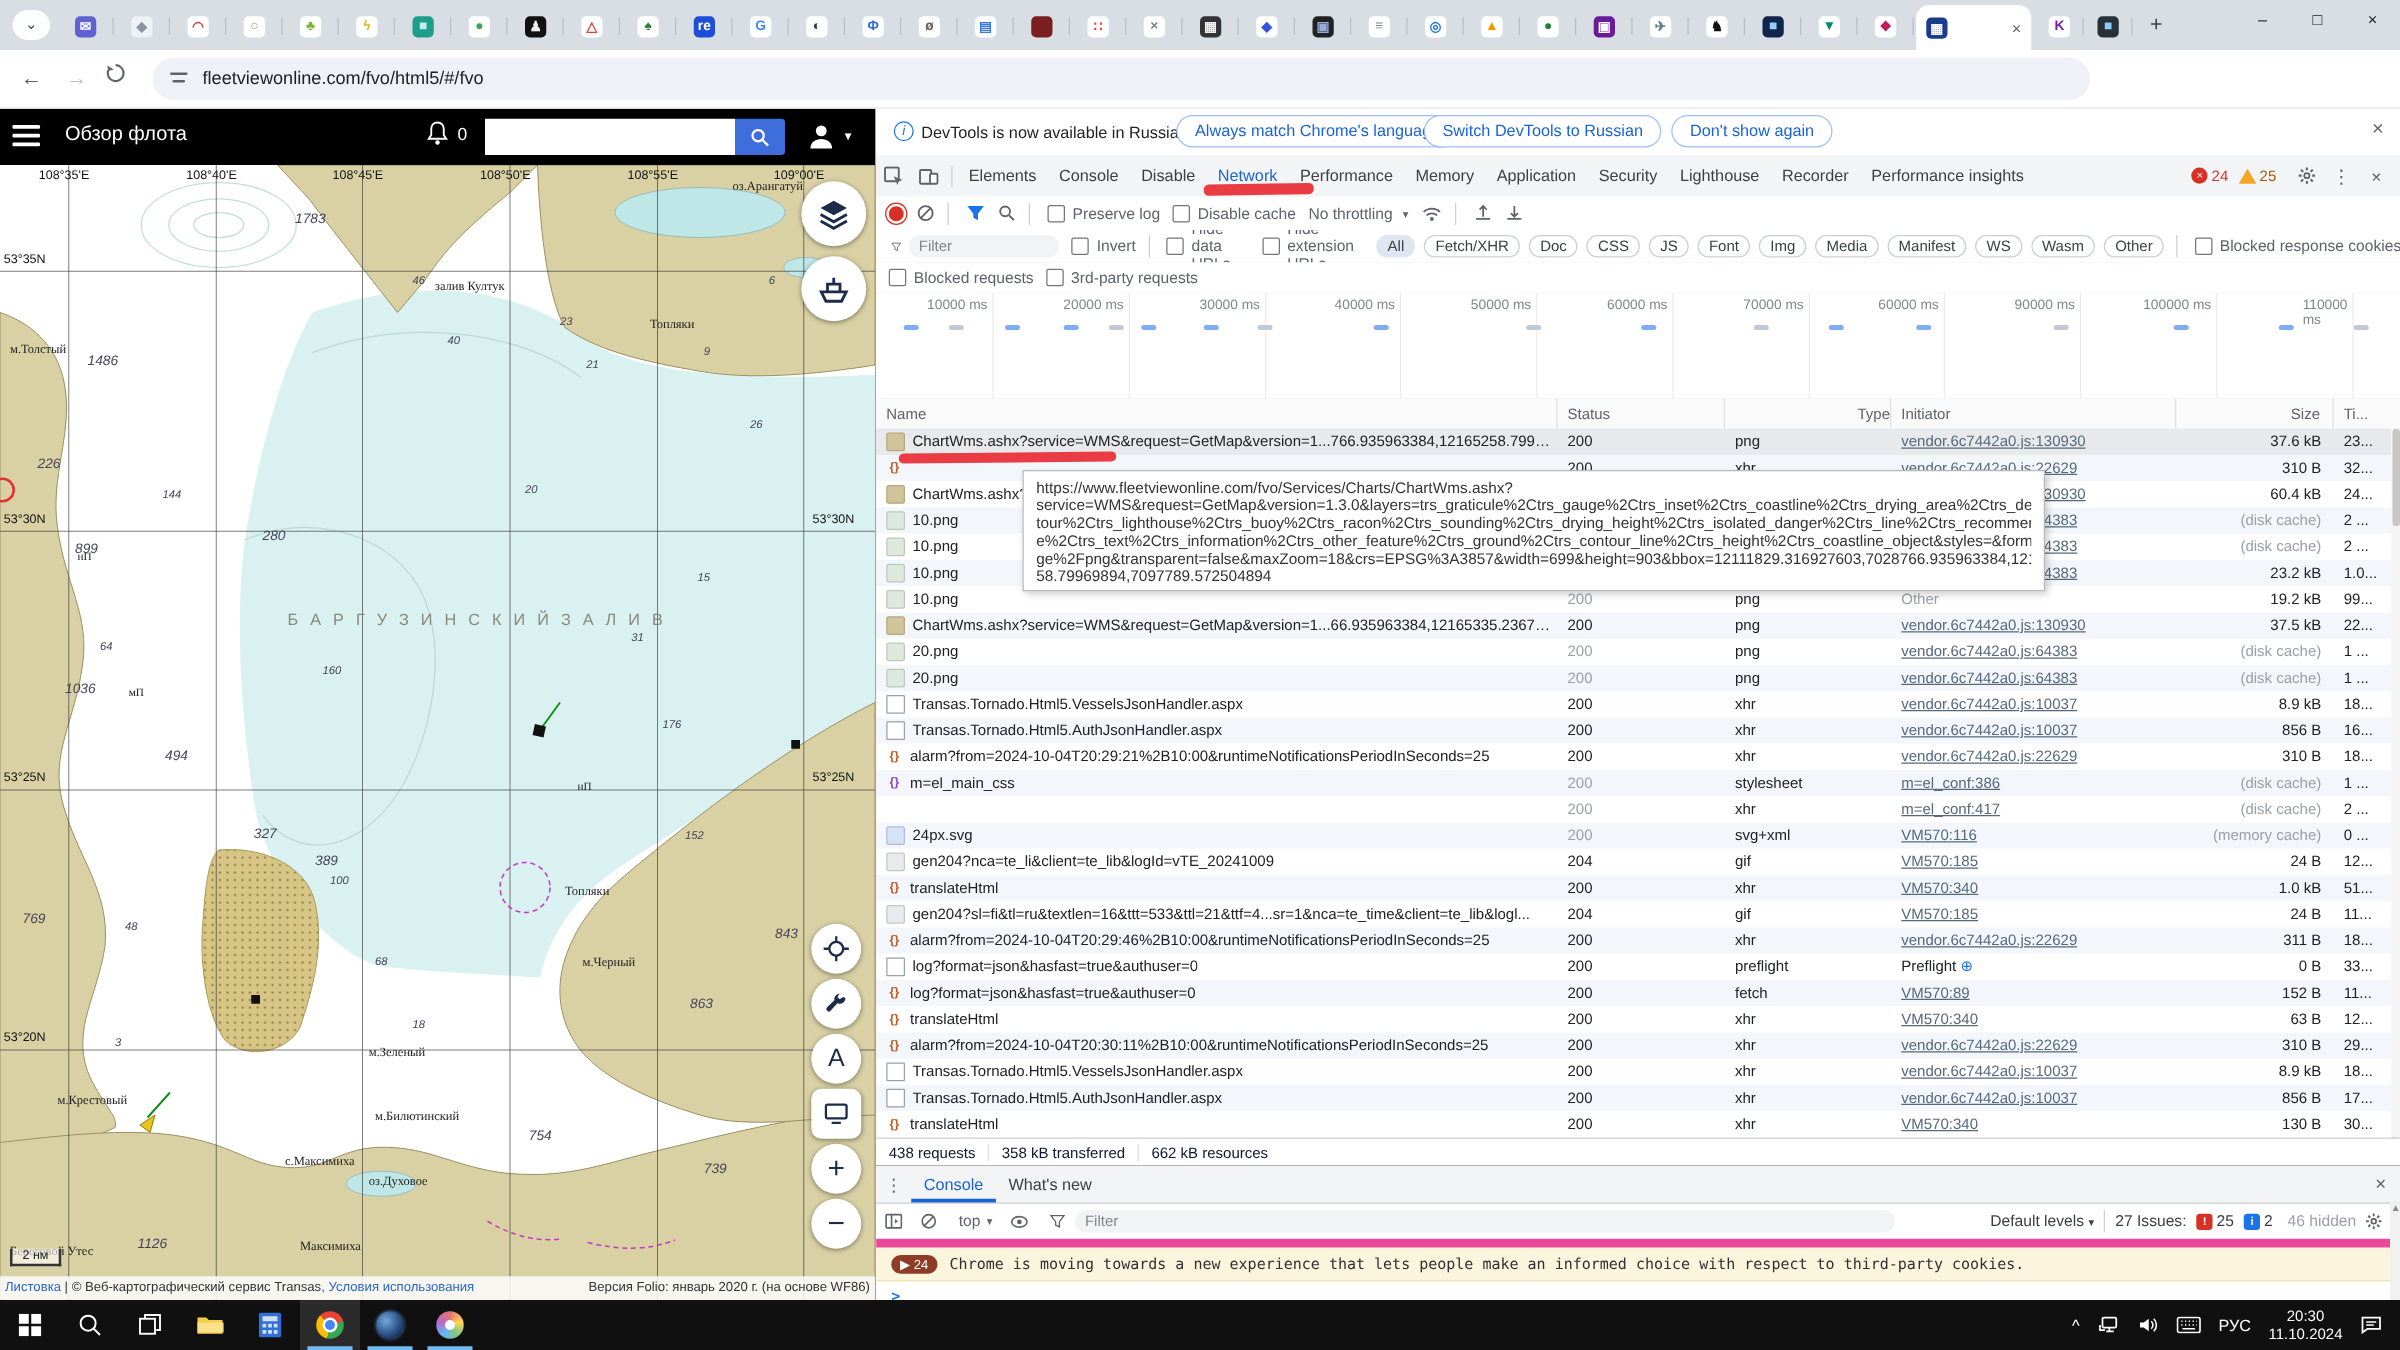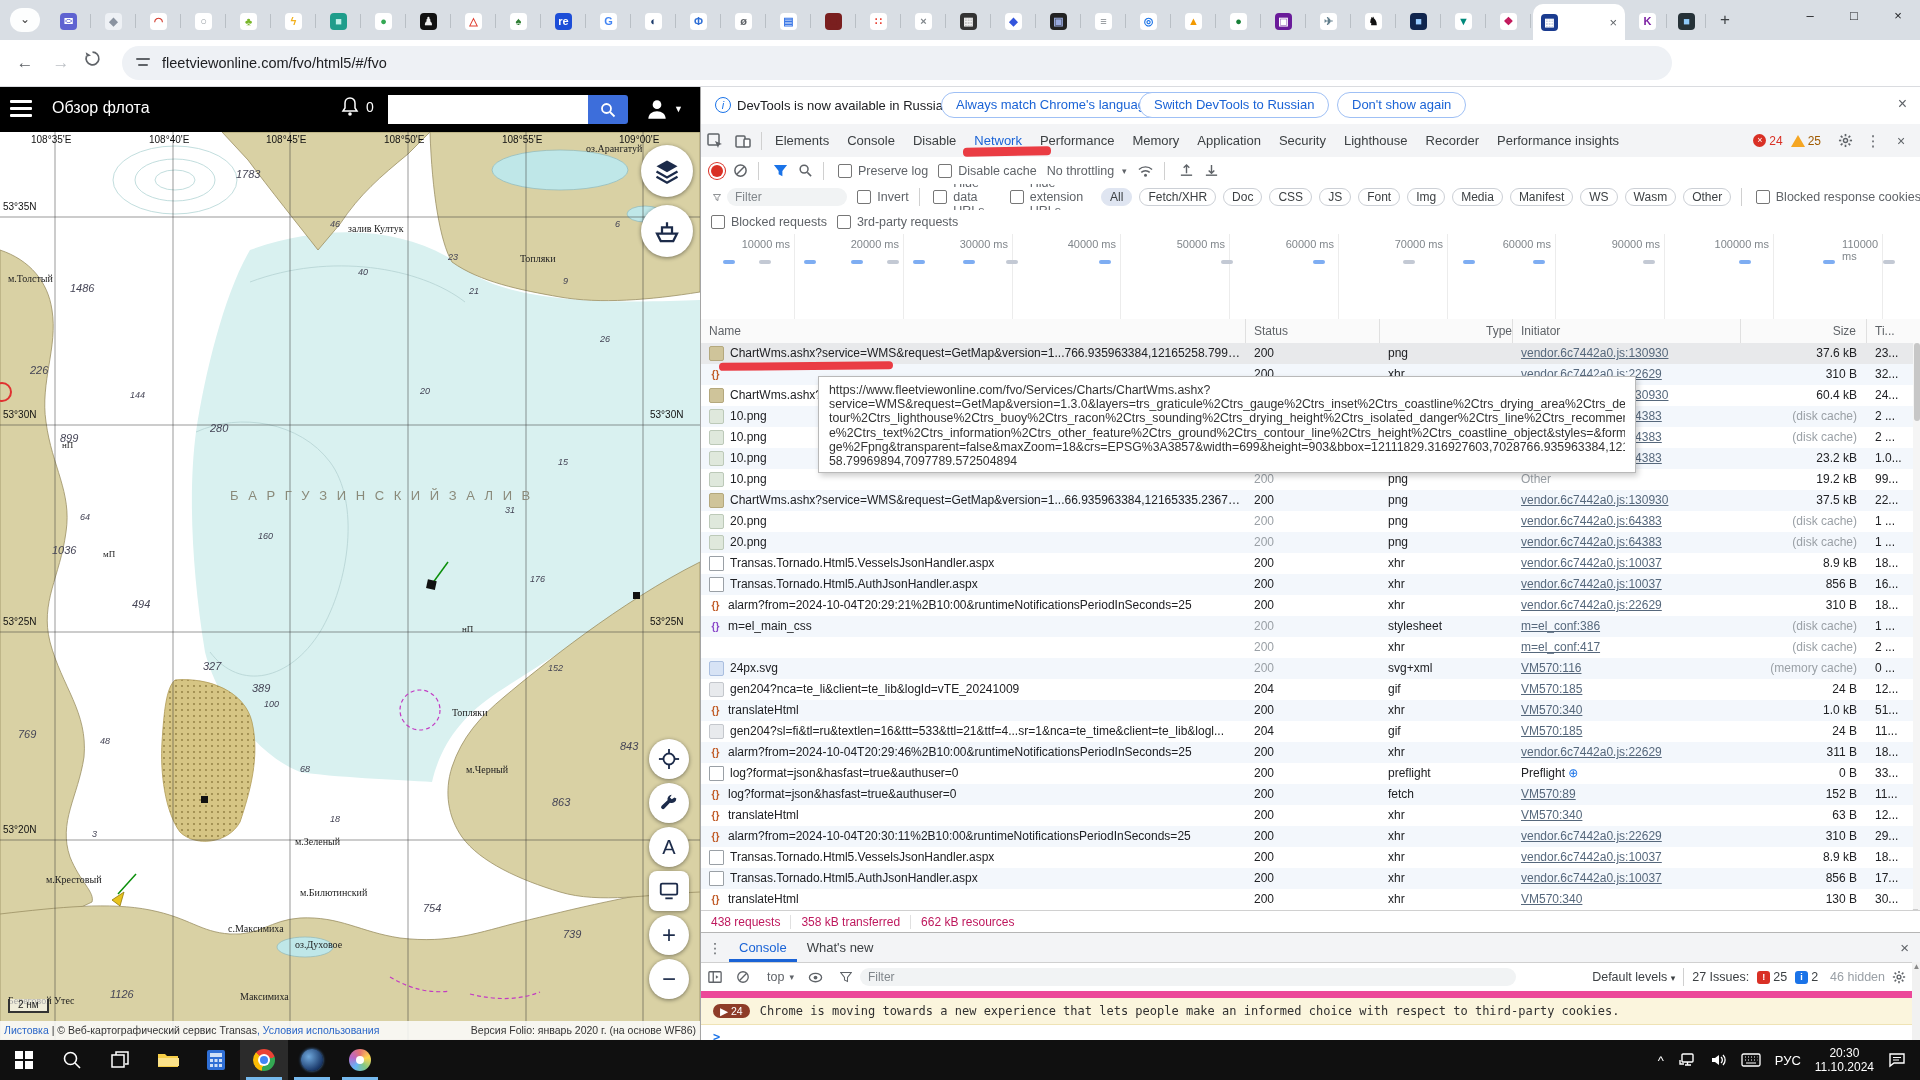--- a/index.html
+++ b/index.html
@@ -89,21 +89,21 @@
   .ic-imgtan{background:#cfc49a;border:1px solid #b4a87d;}
   .ic-imgpale{background:#dfe8dc;border:1px solid #bcc9b8;}
   .ic-imgblue{background:#d7e3f5;border:1px solid #a9bedf;}
   .ic-imggray{background:#e8eaed;border:1px solid #c4c7cc;}
   .ic-xhr{color:#c05b27;}
   .ic-css{color:#8a46c9;}
   .ic-doc{border:1px solid #9aa0a6;background:#fff;border-radius:1px;}
   #netscroll{position:absolute;right:0;top:256px;width:8px;height:567px;background:#f5f5f5;}
   #netthumb{position:absolute;left:1px;top:0;width:6px;height:78px;background:#c7c7c7;border-radius:3px;}
   #netdown{position:absolute;right:1px;top:820px;color:#666;font-size:9px;}
-  #summary{position:absolute;left:0;top:823px;width:100%;height:22px;background:#fff;border-top:1px solid #d0d0d0;display:flex;align-items:center;font-size:12px;color:#be185d;}
+  #summary{position:absolute;left:0;top:823px;width:100%;height:22px;background:#fff;border-top:1px solid #d0d0d0;display:flex;align-items:center;font-size:12px;color:#0f172a;}
   #summary span{margin-left:10px;padding-right:10px;border-right:1px solid #e0e0e0;}
   #summary span:last-child{border-right:none;}
   
   #drawer{position:absolute;left:0;top:845px;width:100%;height:108px;background:#fff;border-top:1px solid #b5b5b5;}
   #drawtabs{height:29px;background:#f3f4f6;border-bottom:1px solid #d0d0d0;display:flex;align-items:center;position:relative;}
   .drtab{font-size:13px;padding:0 10px;line-height:28px;color:#3c4043;}
   .drtab.sel{color:#1a63d6;box-shadow:inset 0 -3px 0 #1a63d6;}
   #drawclose{position:absolute;right:12px;color:#5f6368;font-size:15px;}
   #constools{height:28px;border-bottom:7px solid #ec4899;display:flex;align-items:center;position:relative;}
   #consfilter{width:640px;height:18px;background:#f1f3f4;border-radius:9px;color:#80868b;font-size:12px;line-height:18px;padding:0 8px;margin-left:8px;}

